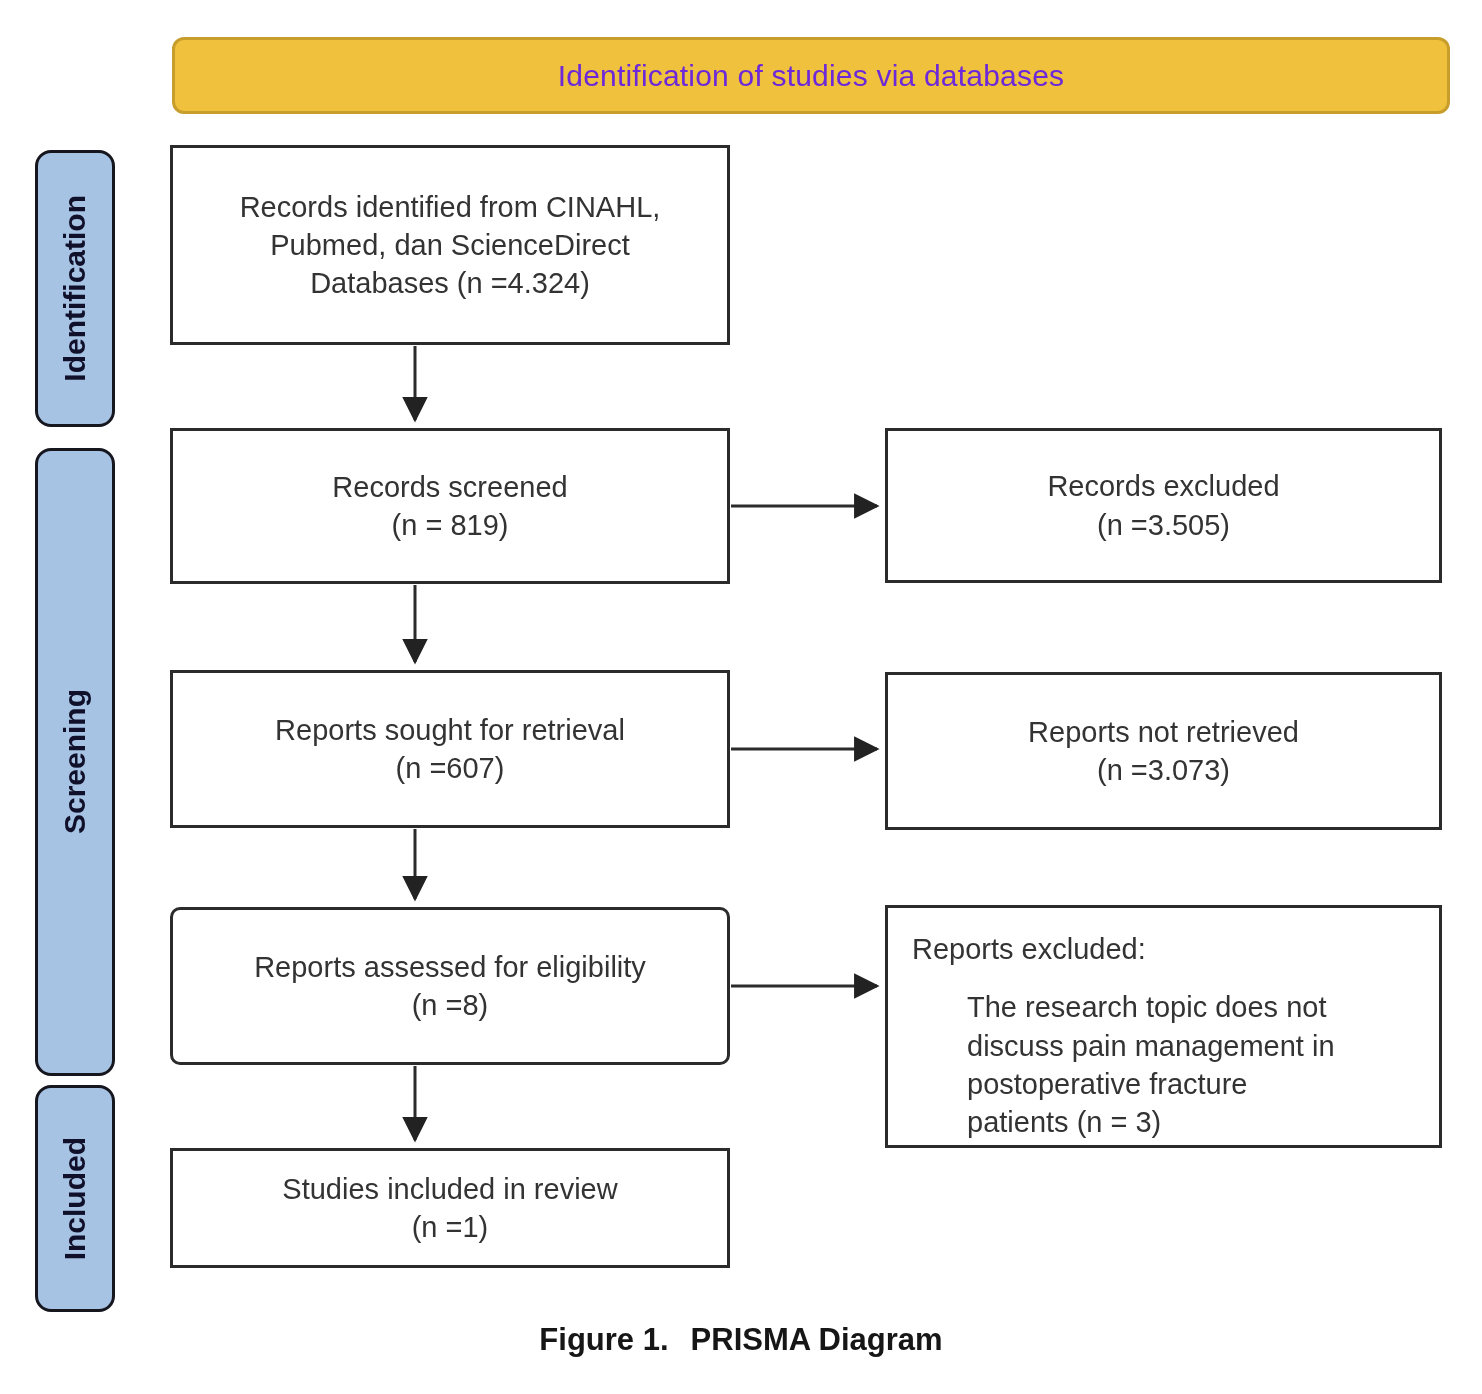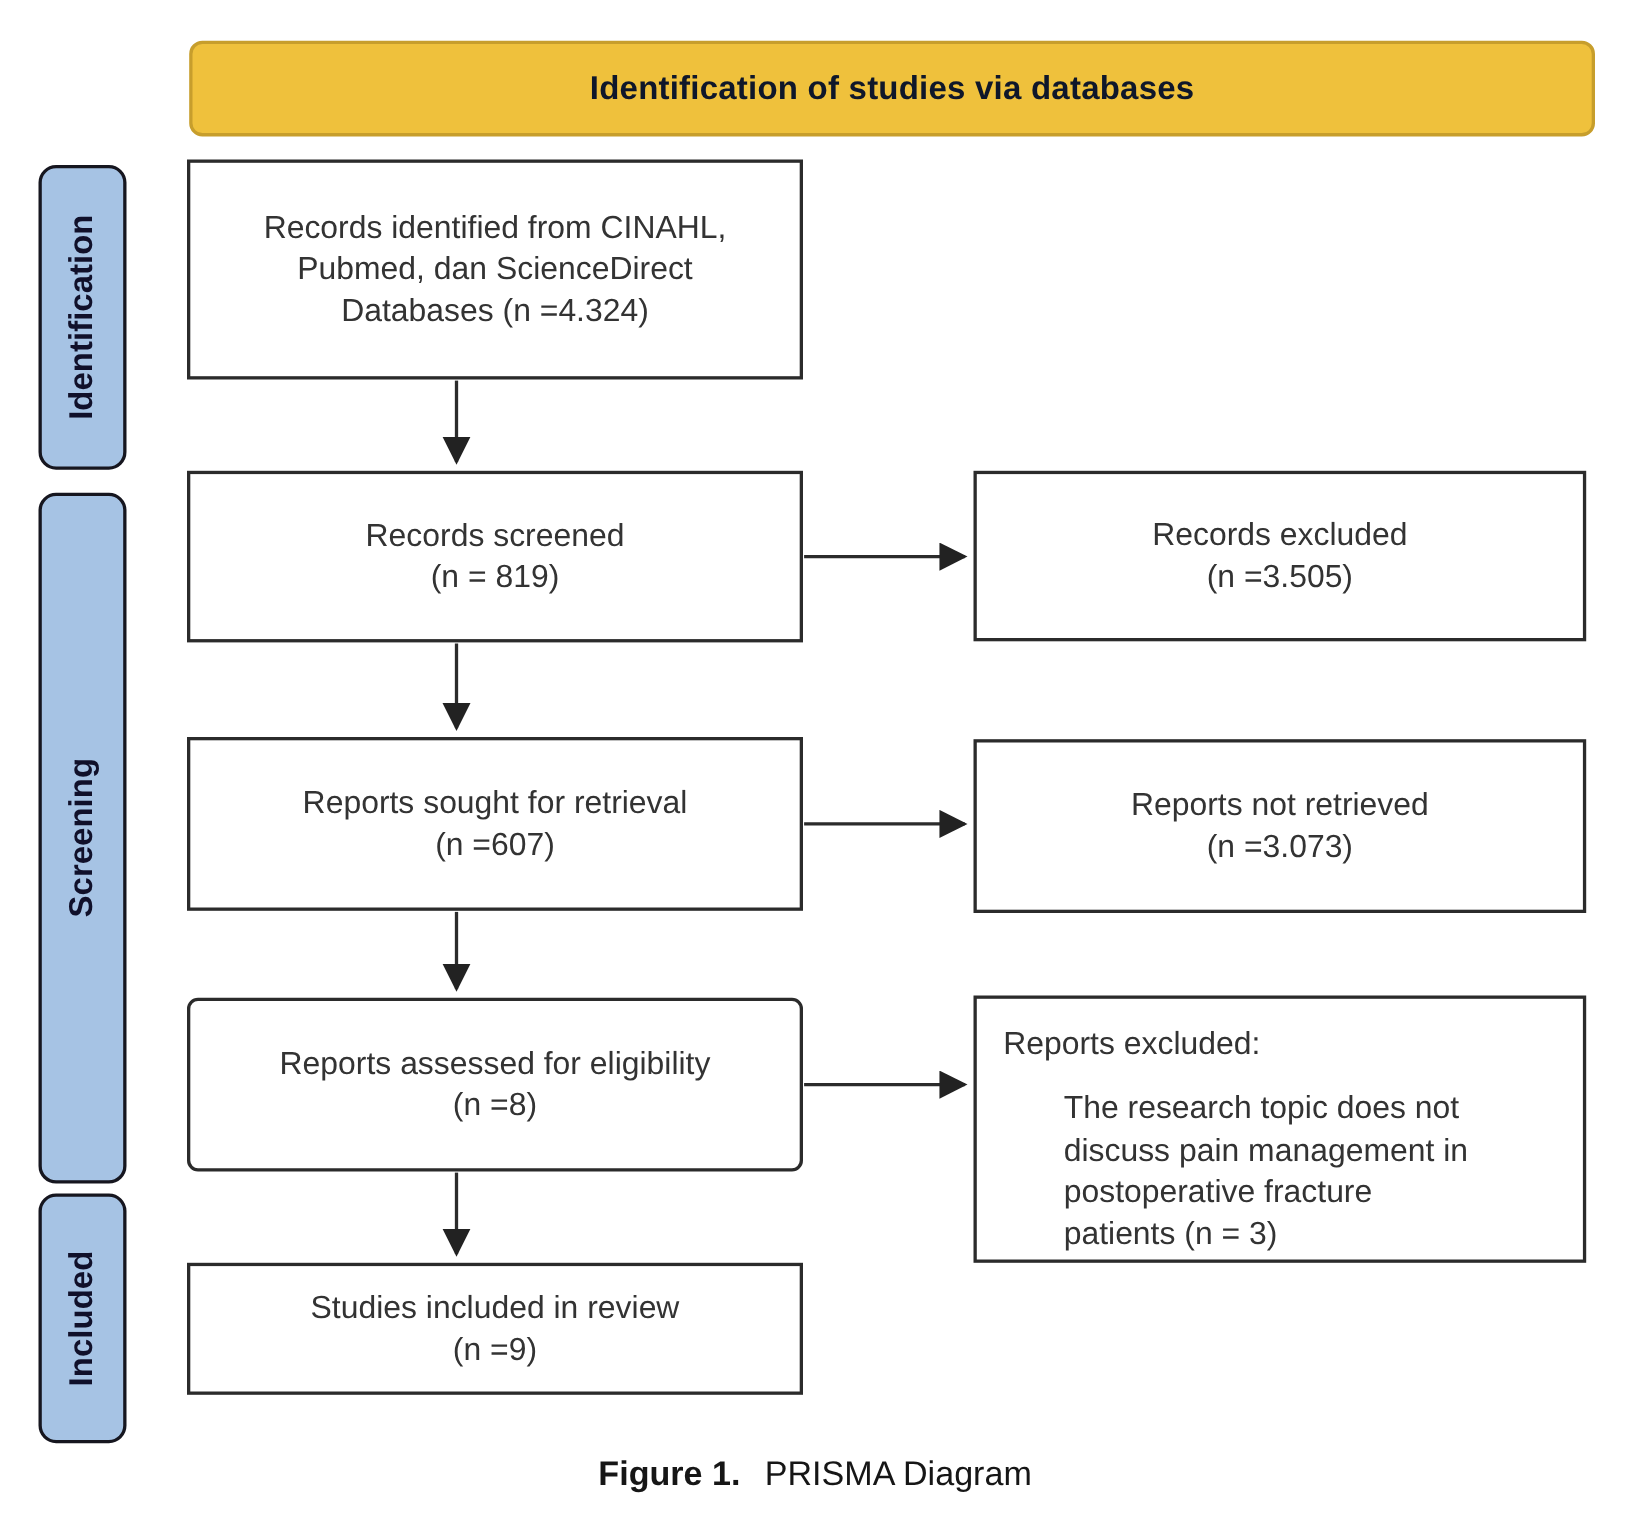--- a/index.html
+++ b/index.html
@@ -13,31 +13,31 @@
     width: 1482px;
     height: 1394px;
     background: #ffffff;
     overflow: hidden;
   }
   .banner {
     position: absolute;
     left: 172px;
     top: 37px;
     width: 1278px;
-    height: 87px;
+    height: 77px;
     box-sizing: border-box;
     background: #efc13c;
     border: 3px solid #c79e2c;
     border-radius: 12px;
     display: flex;
     align-items: center;
     justify-content: center;
     font-size: 30px;
-    font-weight: bold;
-    color: #0f172a;
+    font-weight: normal;
+    color: #6d28d9;
     letter-spacing: 0.2px;
   }
   .stage {
     position: absolute;
     left: 35px;
     width: 80px;
     box-sizing: border-box;
     background: #a6c3e4;
     border: 3px solid #16161f;
     border-radius: 16px;
@@ -102,21 +102,21 @@
   .caption {
     position: absolute;
     left: 0;
     right: 0;
     top: 1322px;
     text-align: center;
     font-size: 31px;
     color: #161616;
   }
   .caption .label { font-weight: bold; }
-  .caption .text  { margin-left: 22px; }
+  .caption .text  { margin-left: 22px; font-weight: bold; }
 </style>
 </head>
 <body>
 
 <div class="canvas">
 
   <div class="banner">
     <span>Identification of studies via databases</span>
   </div>
 
@@ -146,21 +146,21 @@
 
   <div class="box col-right r4">
     <div class="title">Reports excluded:</div>
     <div class="detail">The research topic does not
 discuss pain management in
 postoperative fracture
 patients (n = 3)</div>
   </div>
 
   <div class="box col-left b5">Studies included in review
-(n =9)</div>
+(n =1)</div>
 
   <svg class="arrows" width="1482" height="1394" viewBox="0 0 1482 1394">
     <defs>
       <marker id="ah" viewBox="0 0 10 10" refX="9" refY="5" markerWidth="8.5" markerHeight="8.5" orient="auto-start-reverse">
         <path d="M0,0 L10,5 L0,10 z" fill="#222222"></path>
       </marker>
     </defs>
     <line x1="415" y1="346" x2="415" y2="420" stroke="#2b2b2b" stroke-width="3" marker-end="url(#ah)"></line>
     <line x1="415" y1="585" x2="415" y2="662" stroke="#2b2b2b" stroke-width="3" marker-end="url(#ah)"></line>
     <line x1="415" y1="829" x2="415" y2="899" stroke="#2b2b2b" stroke-width="3" marker-end="url(#ah)"></line>

